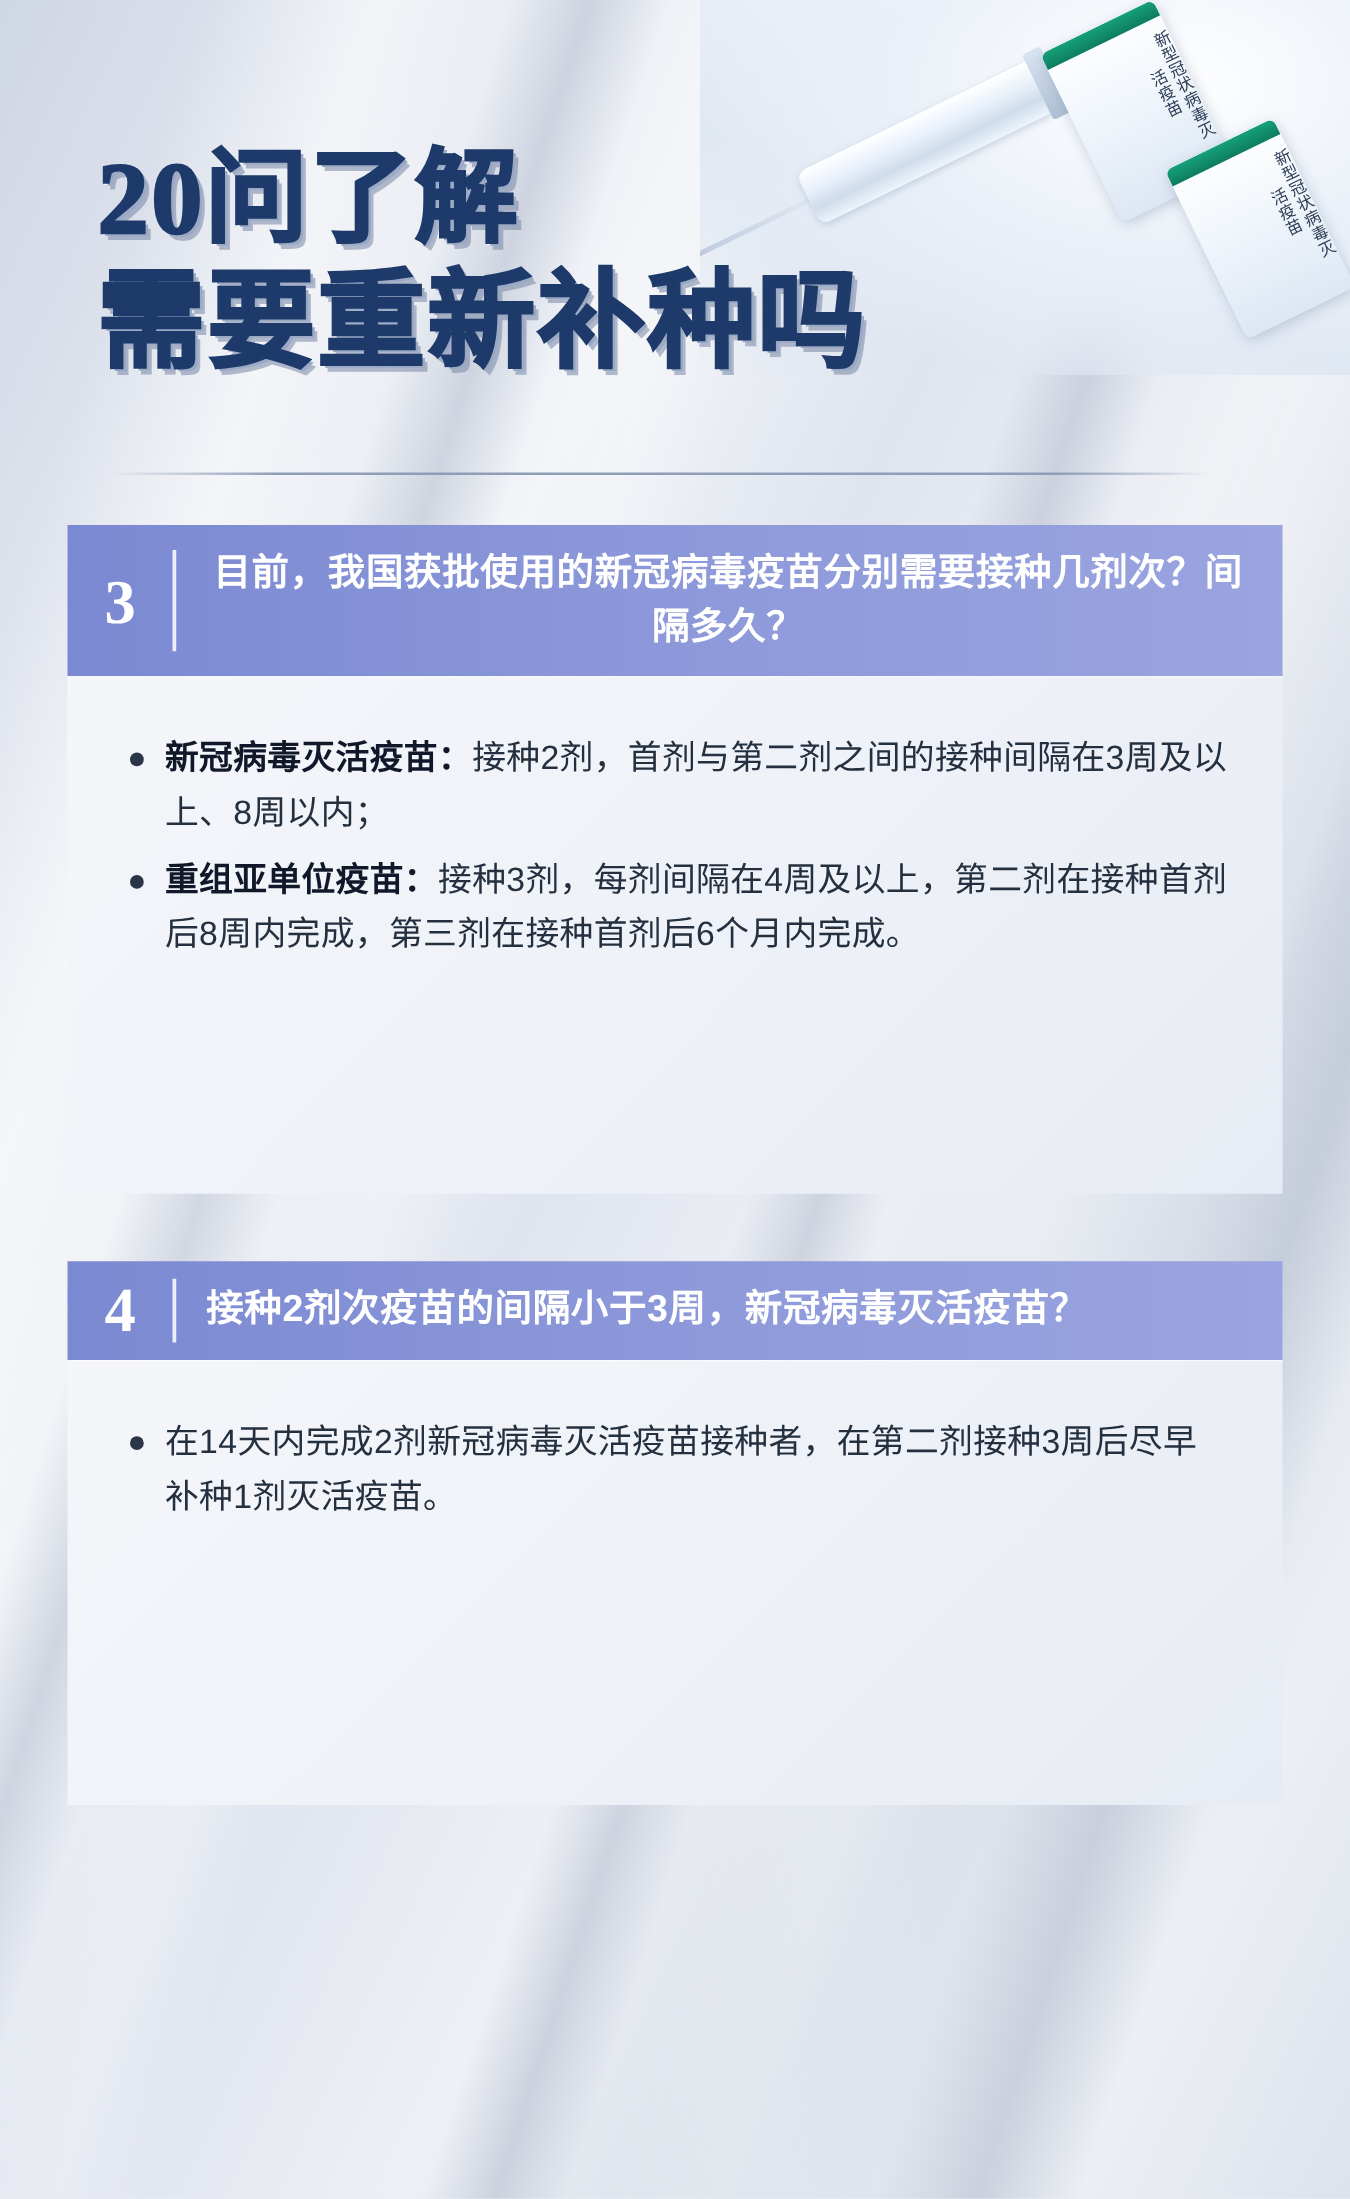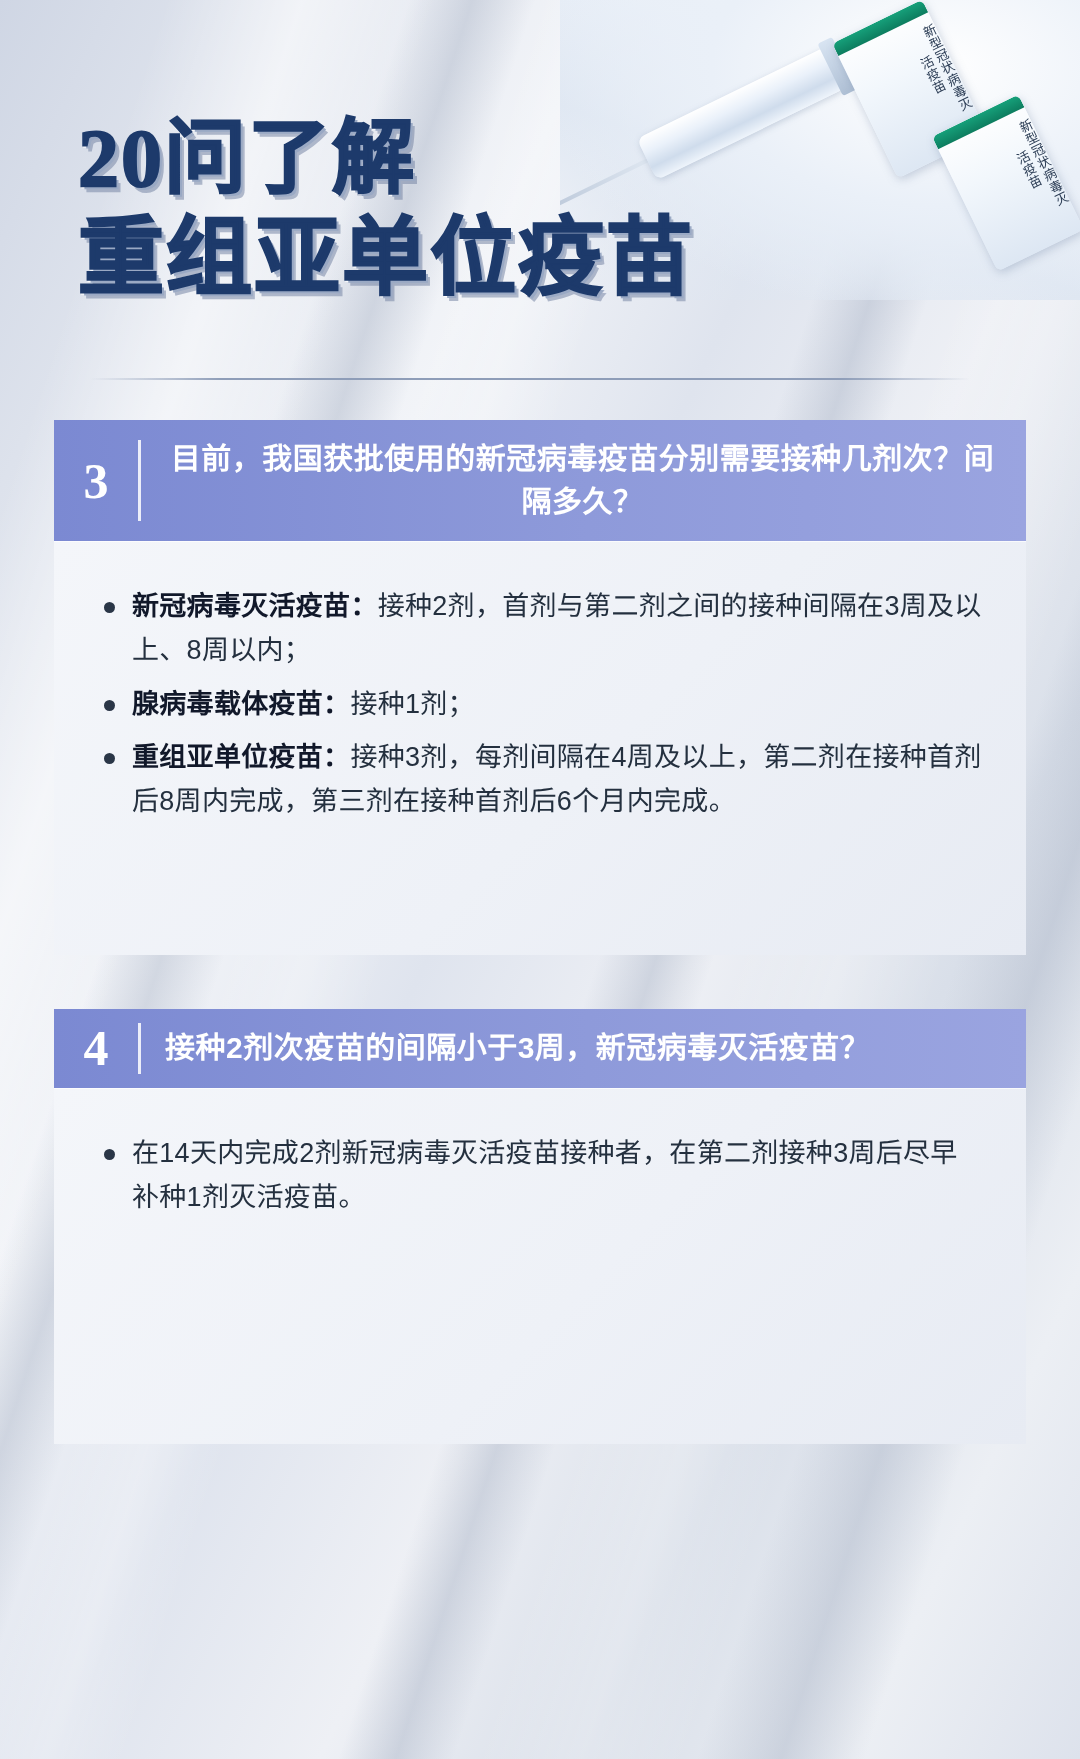--- a/index.html
+++ b/index.html
@@ -262,41 +262,38 @@
       </div>
 
       <div class="vial" style="left:400px; top:108px; width:96px; height:150px; transform:rotate(-26deg);">
         <div class="cap"></div>
         <div class="label-txt">新型冠状病毒灭活疫苗</div>
       </div>
     </div>
 
     <div class="title-block">
       <div class="title-line l1">20问了解</div>
-      <div class="title-line l2">重组亚单位疫苗</div>
+      <div class="title-line l2">需要重新补种吗</div>
     </div>
 
     <div class="title-rule"></div>
   </div>
 
   <section class="qa one">
     <div class="qa-head">
       <div class="qa-num">3</div>
       <div class="qa-divider"></div>
       <div class="qa-q">目前，我国获批使用的新冠病毒疫苗分别需要接种几剂次？间隔多久？</div>
     </div>
     <div class="qa-body">
       <ul class="points">
         <li>
           <span class="pt-label">新冠病毒灭活疫苗：</span><span>接种2剂，首剂与第二剂之间的接种间隔在3周及以上、8周以内；</span>
         </li>
         <li>
-          <span class="pt-label">腺病毒载体疫苗：</span><span>接种1剂；</span>
-        </li>
-        <li>
           <span class="pt-label">重组亚单位疫苗：</span><span>接种3剂，每剂间隔在4周及以上，第二剂在接种首剂后8周内完成，第三剂在接种首剂后6个月内完成。</span>
         </li>
       </ul>
     </div>
   </section>
 
   <section class="qa two">
     <div class="qa-head" style="min-height:78px;">
       <div class="qa-num">4</div>
       <div class="qa-divider" style="margin:14px 0;"></div>

